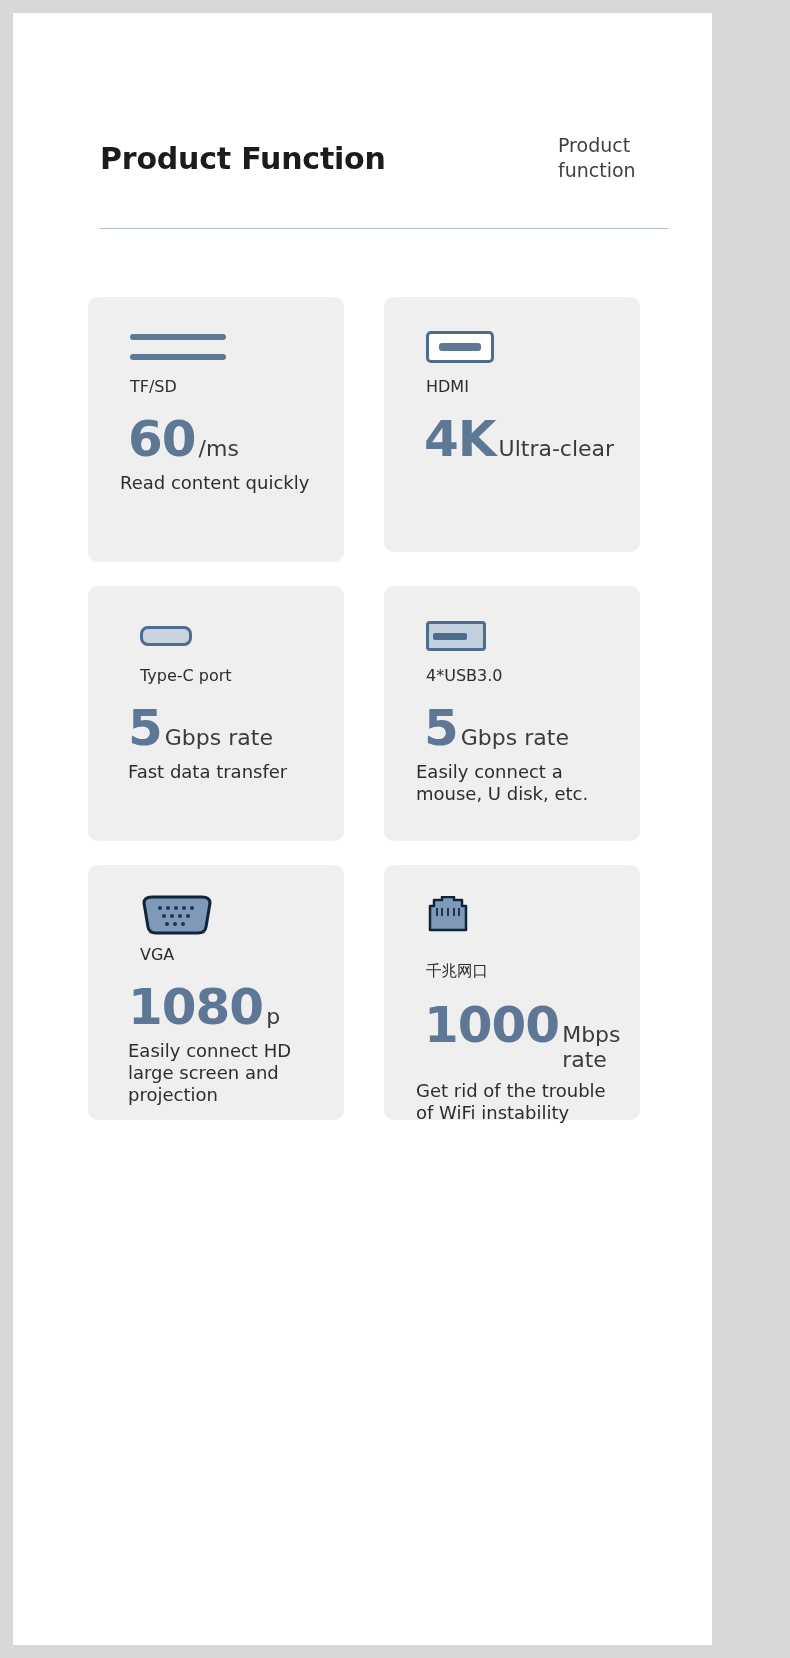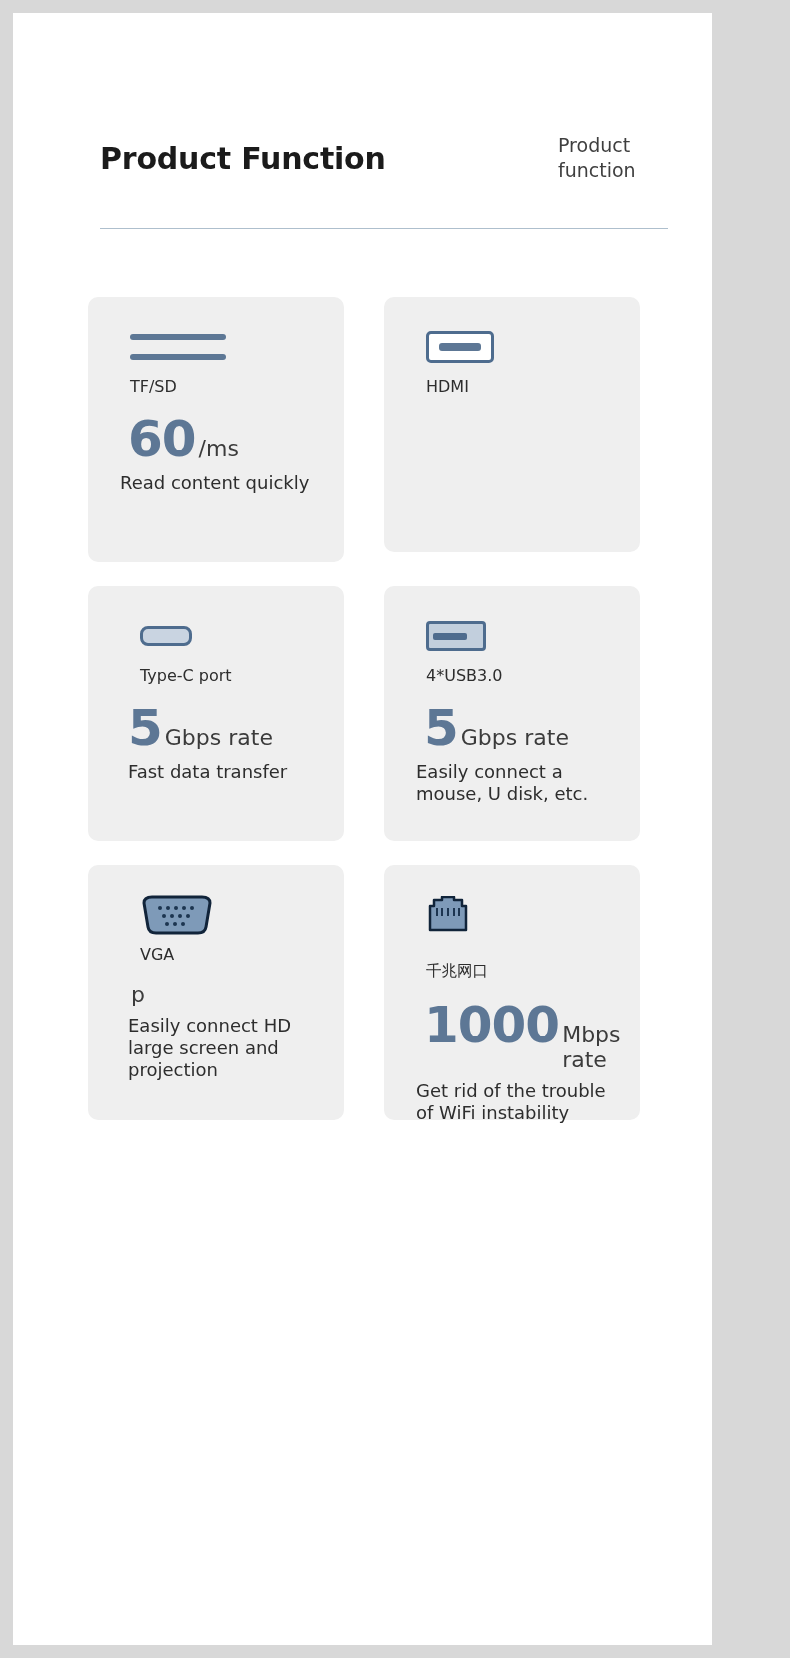--- a/index.html
+++ b/index.html
@@ -218,20 +218,24 @@
         </div>
 
 
         <div class="card h3">
           <div class="icon-wrap">
             <span class="ico-hdmi">
                 <span></span>
               </span>
           </div>
           <div class="port-label">HDMI</div>
+          <div class="stat">
+            <span class="num">4K</span>
+            <span class="unit">Ultra-clear</span>
+          </div>
         </div>
 
         <div class="card h4">
           <div class="icon-wrap center-ish">
             <span class="ico-typec"></span>
           </div>
           <div class="port-label indent-2">Type-C port</div>
           <div class="stat">
             <span class="num">5</span>
             <span class="unit">Gbps rate</span>
@@ -268,20 +272,21 @@
                 <circle cx="40" cy="21" r="2"></circle>
                   <circle cx="48" cy="21" r="2"></circle>
                 <circle cx="27" cy="29" r="2"></circle>
                   <circle cx="35" cy="29" r="2"></circle>
                 <circle cx="43" cy="29" r="2"></circle>
               </g>
             </svg>
           </div>
           <div class="port-label indent-2">VGA</div>
           <div class="stat">
+            <span class="num">1080</span>
             <span class="unit">p</span>
           </div>
           <div class="desc pl16">Easily connect HD large screen and projection</div>
         </div>
 
         <div class="card h7">
           <div class="icon-wrap">
             <svg class="ico-rj45" viewBox="0 0 44 38" xmlns="http://www.w3.org/2000/svg">
               <path d="M8 10 L8 4 L16 4 L16 1 L28 1 L28 4 L36 4 L36 10 L40 10 L40 34 L4 34 L4 10 Z" fill="#7e9ab8" stroke="#11243a" stroke-width="2.5" stroke-linejoin="round"></path>
               <g stroke="#1d3550" stroke-width="2">

